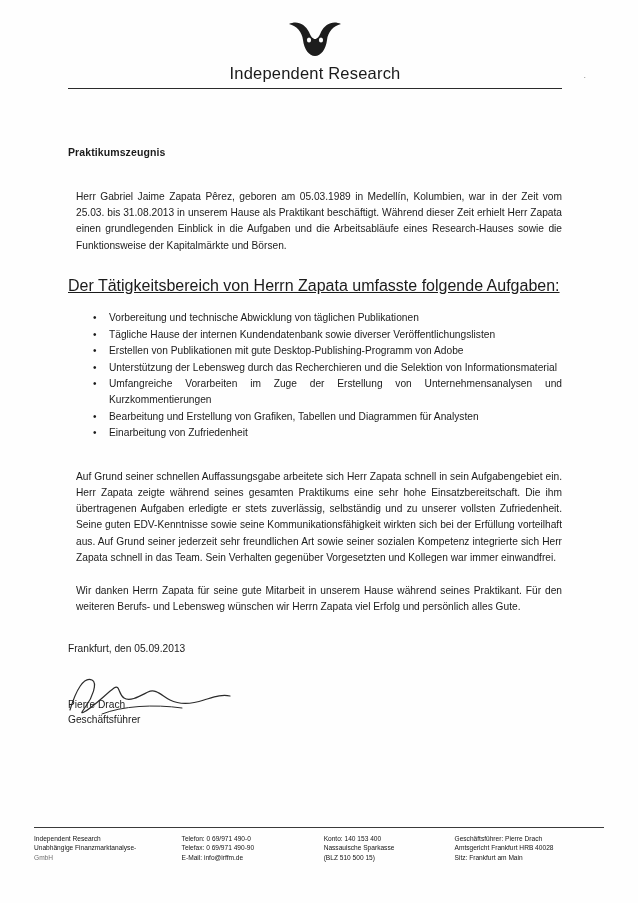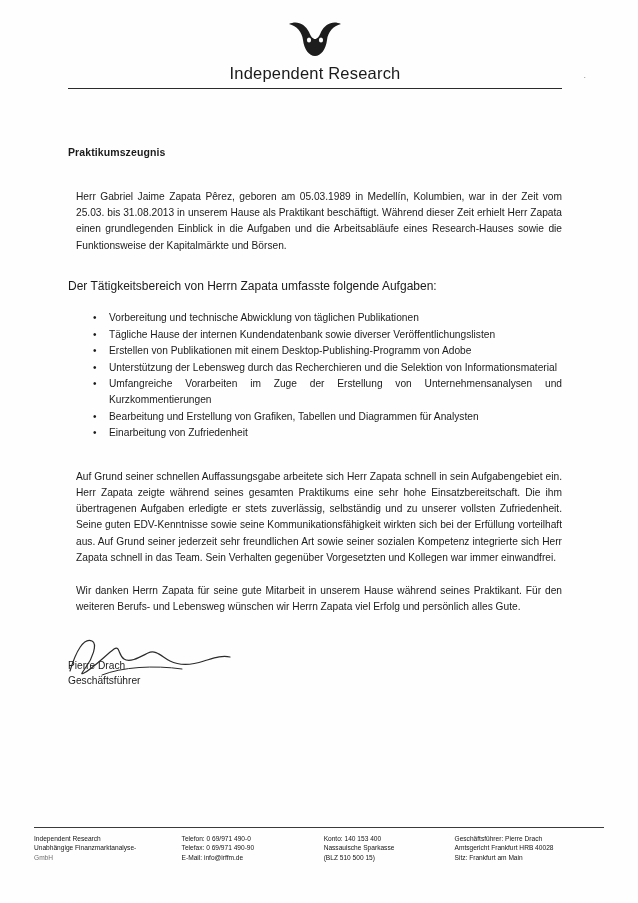--- a/index.html
+++ b/index.html
@@ -75,23 +75,24 @@
     font-size: 10.2px;
     line-height: 16.2px;
     text-align: justify;
     margin: 0 0 17px 8px;
     hyphens: auto;
   }
   p.para.intro {
     margin-bottom: 24px;
   }
   p.lead {
-    font-size: 12px;
+    font-size: 16px;
     line-height: 16.2px;
     margin: 0 0 13px 0;
+    text-decoration: underline;
   }
   ul.tasks {
     list-style: none;
     margin: 16px 0 28px 0;
     padding: 0;
   }
   ul.tasks li {
     font-size: 10.2px;
     line-height: 15.6px;
     position: relative;
@@ -173,31 +174,32 @@
 
     <div class="doc-title">Praktikumszeugnis</div>
 
     <p class="para intro">Herr Gabriel Jaime Zapata Pêrez, geboren am 05.03.1989 in Medellín, Kolumbien, war in der Zeit vom 25.03. bis 31.08.2013 in unserem Hause als Praktikant beschäftigt. Während dieser Zeit erhielt Herr Zapata einen grundlegenden Einblick in die Aufgaben und die Arbeitsabläufe eines Research-Hauses sowie die Funktionsweise der Kapitalmärkte und Börsen.</p>
 
     <p class="lead">Der Tätigkeitsbereich von Herrn Zapata umfasste folgende Aufgaben:</p>
 
     <ul class="tasks">
       <li>Vorbereitung und technische Abwicklung von täglichen Publikationen</li>
       <li>Tägliche Hause der internen Kundendatenbank sowie diverser Veröffentlichungslisten</li>
-      <li>Erstellen von Publikationen mit einem Desktop-Publishing-Programm von Adobe</li>
+      <li>Erstellen von Publikationen mit gute Desktop-Publishing-Programm von Adobe</li>
       <li>Unterstützung der Lebensweg durch das Recherchieren und die Selektion von Informationsmaterial</li>
       <li>Umfangreiche Vorarbeiten im Zuge der Erstellung von Unternehmensanalysen und Kurzkommentierungen</li>
       <li>Bearbeitung und Erstellung von Grafiken, Tabellen und Diagrammen für Analysten</li>
       <li>Einarbeitung von Zufriedenheit</li>
     </ul>
 
     <p class="para">Auf Grund seiner schnellen Auffassungsgabe arbeitete sich Herr Zapata schnell in sein Aufgabengebiet ein. Herr Zapata zeigte während seines gesamten Praktikums eine sehr hohe Einsatzbereitschaft. Die ihm übertragenen Aufgaben erledigte er stets zuverlässig, selbständig und zu unserer vollsten Zufriedenheit. Seine guten EDV-Kenntnisse sowie seine Kommunikationsfähigkeit wirkten sich bei der Erfüllung vorteilhaft aus. Auf Grund seiner jederzeit sehr freundlichen Art sowie seiner sozialen Kompetenz integrierte sich Herr Zapata schnell in das Team. Sein Verhalten gegenüber Vorgesetzten und Kollegen war immer einwandfrei.</p>
 
     <p class="para">Wir danken Herrn Zapata für seine gute Mitarbeit in unserem Hause während seines Praktikant. Für den weiteren Berufs- und Lebensweg wünschen wir Herrn Zapata viel Erfolg und persönlich alles Gute.</p>
 
+    <p class="date-line">Frankfurt, den 05.09.2013</p>
 
     <div class="sig-block">
       <svg class="sig-scribble" viewBox="0 0 190 52">
         <path d="M8 40 C14 20, 22 6, 30 10 C36 13, 30 28, 24 36 C20 42, 18 44, 22 42 C30 38, 44 24, 52 18 C58 14, 56 24, 62 28 C68 32, 78 26, 86 22 C94 18, 100 26, 108 30 C118 35, 130 34, 142 30 C152 27, 160 24, 168 26" fill="none" stroke="#2a2a2a" stroke-width="1.2" stroke-linecap="round"></path>
         <path d="M40 44 C60 36, 92 34, 120 38" fill="none" stroke="#2a2a2a" stroke-width="1" stroke-linecap="round"></path>
       </svg>
       <div>Pierre Drach</div>
       <div>Geschäftsführer</div>
     </div>
 

